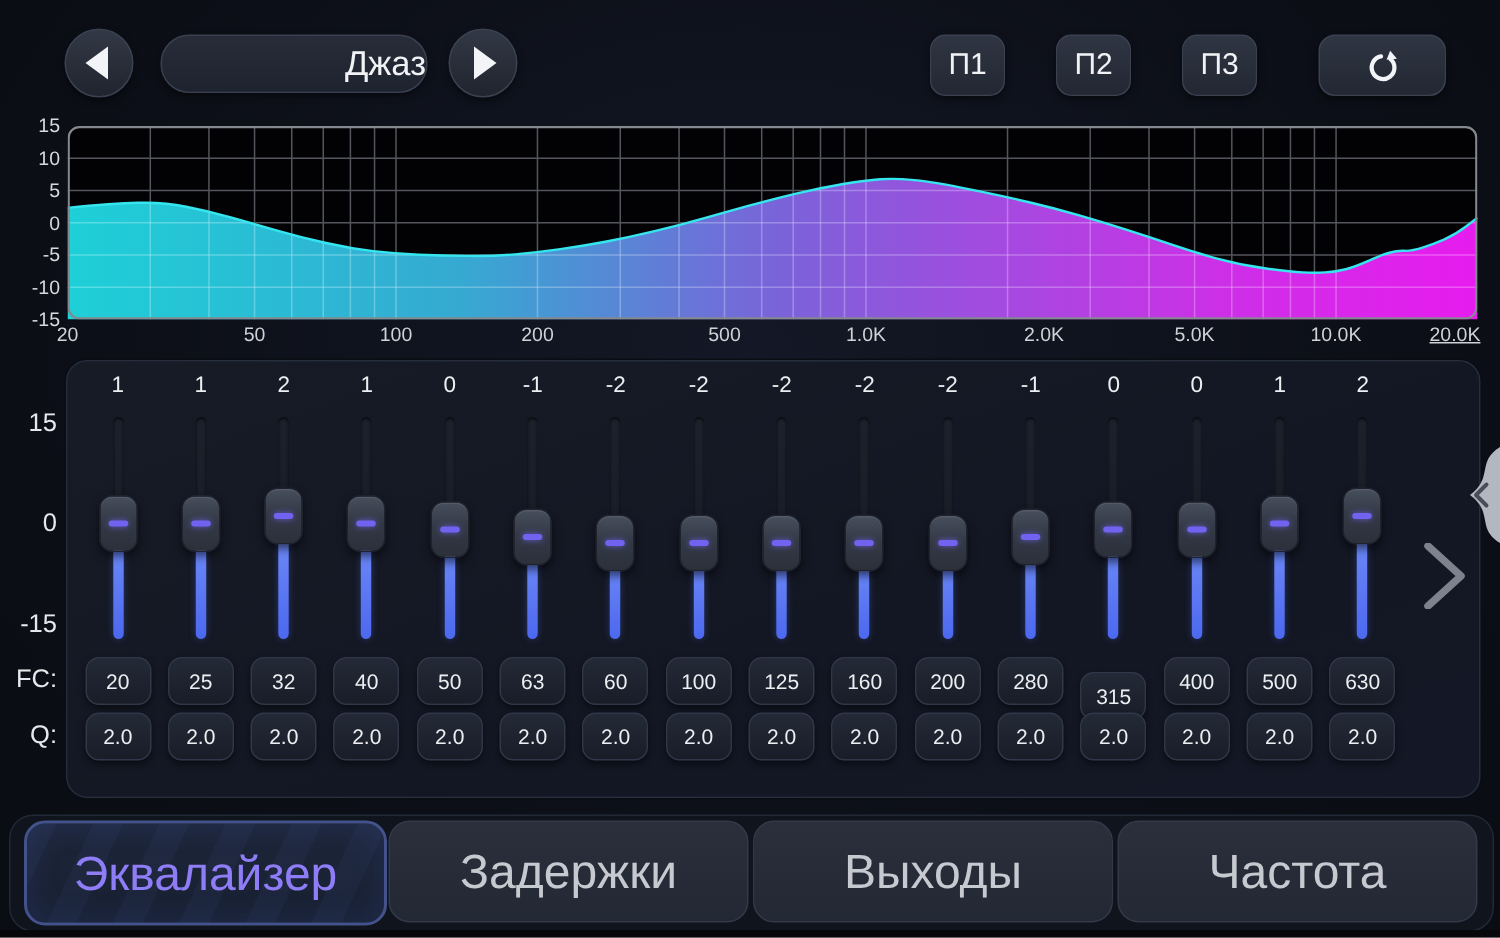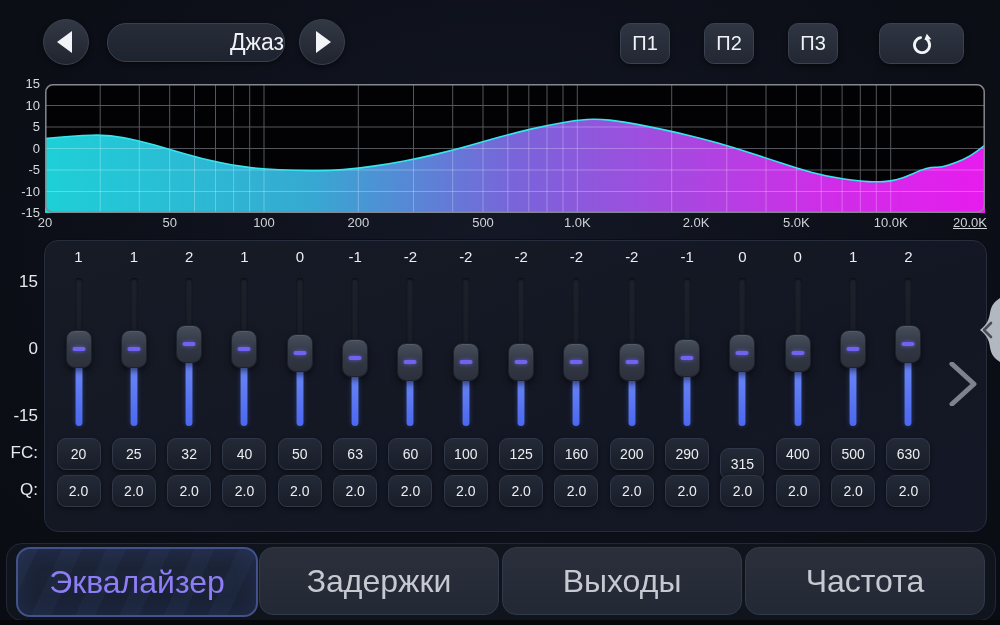--- a/index.html
+++ b/index.html
@@ -327,21 +327,21 @@
       <div class="pill-val" style="top: 198px;">200</div>
       <div class="pill-val" style="top: 235px;">2.0</div>
     </div>
     <div class="band-col" style="left: 659.13px; top: 240px;">
       <div class="band-val">-1</div>
       <div class="slider">
         <div class="track"></div>
         <div class="fill" style="top: 80.5px;"></div>
         <div class="thumb" style="top: 62.5px;"></div>
       </div>
-      <div class="pill-val" style="top: 198px;">290</div>
+      <div class="pill-val" style="top: 198px;">280</div>
       <div class="pill-val" style="top: 235px;">2.0</div>
     </div>
     <div class="band-col" style="left: 714.46px; top: 240px;">
       <div class="band-val">0</div>
       <div class="slider">
         <div class="track"></div>
         <div class="fill" style="top: 76px;"></div>
         <div class="thumb" style="top: 58px;"></div>
       </div>
       <div class="pill-val" style="top: 208px;">315</div>

